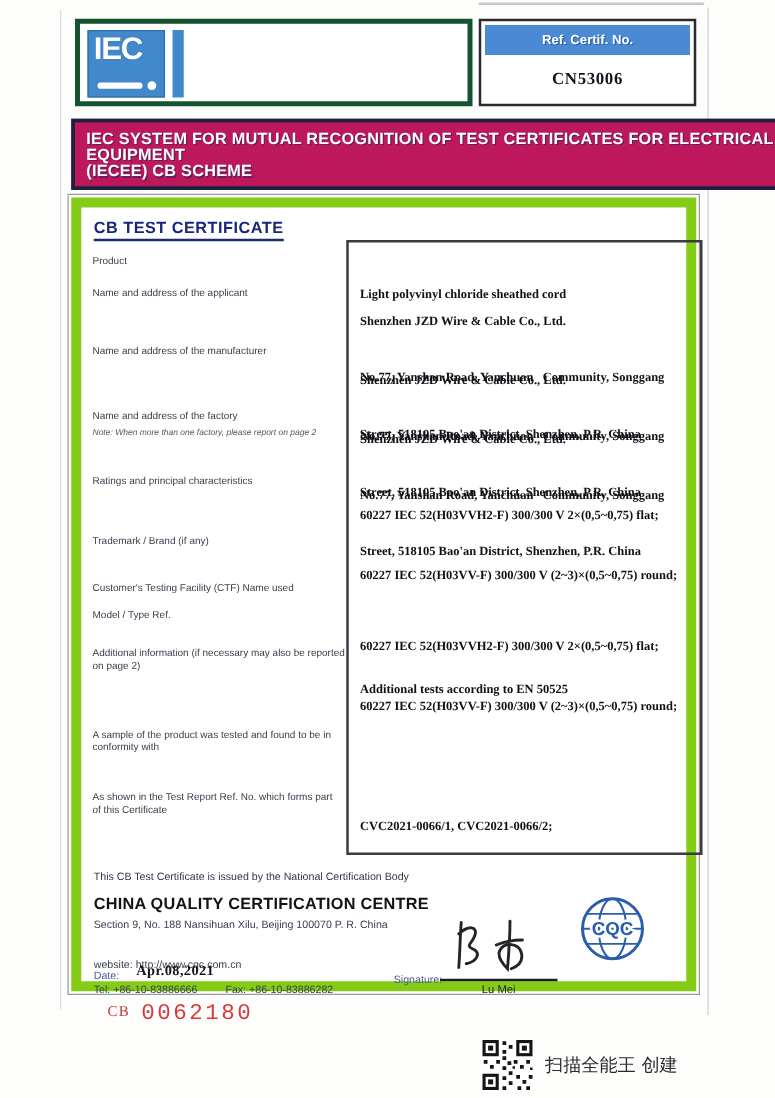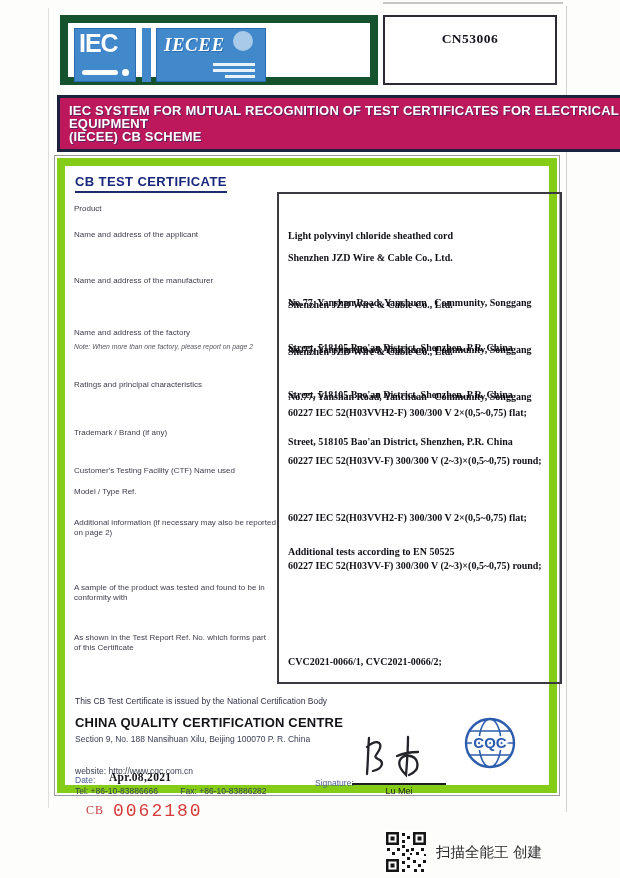--- a/index.html
+++ b/index.html
@@ -9,21 +9,21 @@
     font-family:"Liberation Sans",sans-serif;
     -webkit-font-smoothing:antialiased;
   }
   .abs{position:absolute;}
   
   .scan-top-line{left:383px;top:2px;width:180px;height:2px;background:#c6c6c6;}
   .scan-right-edge{left:566px;top:6px;width:1px;height:806px;background:#d2d2d2;}
   .scan-left-edge{left:48px;top:8px;width:1px;height:800px;background:#dedede;}
   
   .logo-box{left:60px;top:15px;width:318px;height:70px;background:#fff;
-    border:8px solid #14532d;box-sizing:border-box;}
+    border:4px solid #14532d;box-sizing:border-box;}
   .iec-square{left:6px;top:5px;width:62px;height:54px;background:#4289cc;border:1px solid #2b6cb0;box-sizing:border-box;}
   .iec-text{left:4px;top:0px;color:#fff;font-weight:bold;font-size:25px;letter-spacing:-1px;
     font-family:"Liberation Sans",sans-serif;text-shadow:0 0 1px #2b6cb0;}
   .iec-bar{left:7px;top:41px;width:36px;height:5px;background:#fff;border-radius:3px;}
   .iec-dot{left:47px;top:40px;width:7px;height:7px;background:#fff;border-radius:50%;}
   .iecee-strip{left:74px;top:5px;width:9px;height:54px;background:#4289cc;}
   .iecee-square{left:88px;top:5px;width:110px;height:54px;background:#4289cc;border:1px solid #2b6cb0;
     box-sizing:border-box;overflow:hidden;}
   .iecee-text{left:7px;top:5px;color:#fff;font-weight:bold;font-style:italic;font-size:19px;
     font-family:"Liberation Serif",serif;letter-spacing:0.5px;text-shadow:1px 1px 0 #2b6cb0;}
@@ -82,30 +82,24 @@
 <div class="abs scan-right-edge"></div>
 <div class="abs scan-left-edge"></div>
 
 <div class="abs logo-box">
   <div class="abs iec-square">
     <div class="abs iec-text">IEC</div>
     <div class="abs iec-bar"></div>
     <div class="abs iec-dot"></div>
   </div>
   <div class="abs iecee-strip"></div>
-  <div class="abs iecee-square">
-    <div class="abs iecee-text">IECEE</div>
-    <div class="abs iecee-head"></div>
-    <div class="abs iecee-line l1"></div>
-    <div class="abs iecee-line l2"></div>
-    <div class="abs iecee-line l3"></div>
-  </div>
 </div>
 
 <div class="abs ref-box">
+  <div class="ref-header">Ref. Certif. No.</div>
   <div class="ref-value">CN53006</div>
 </div>
 
 <div class="abs banner">
   <div>IEC SYSTEM FOR MUTUAL RECOGNITION OF TEST CERTIFICATES FOR ELECTRICAL EQUIPMENT</div>
   <div>(IECEE) CB SCHEME</div>
 </div>
 
 <div class="abs main-box">
   <div class="abs cert-title">CB TEST CERTIFICATE</div>

